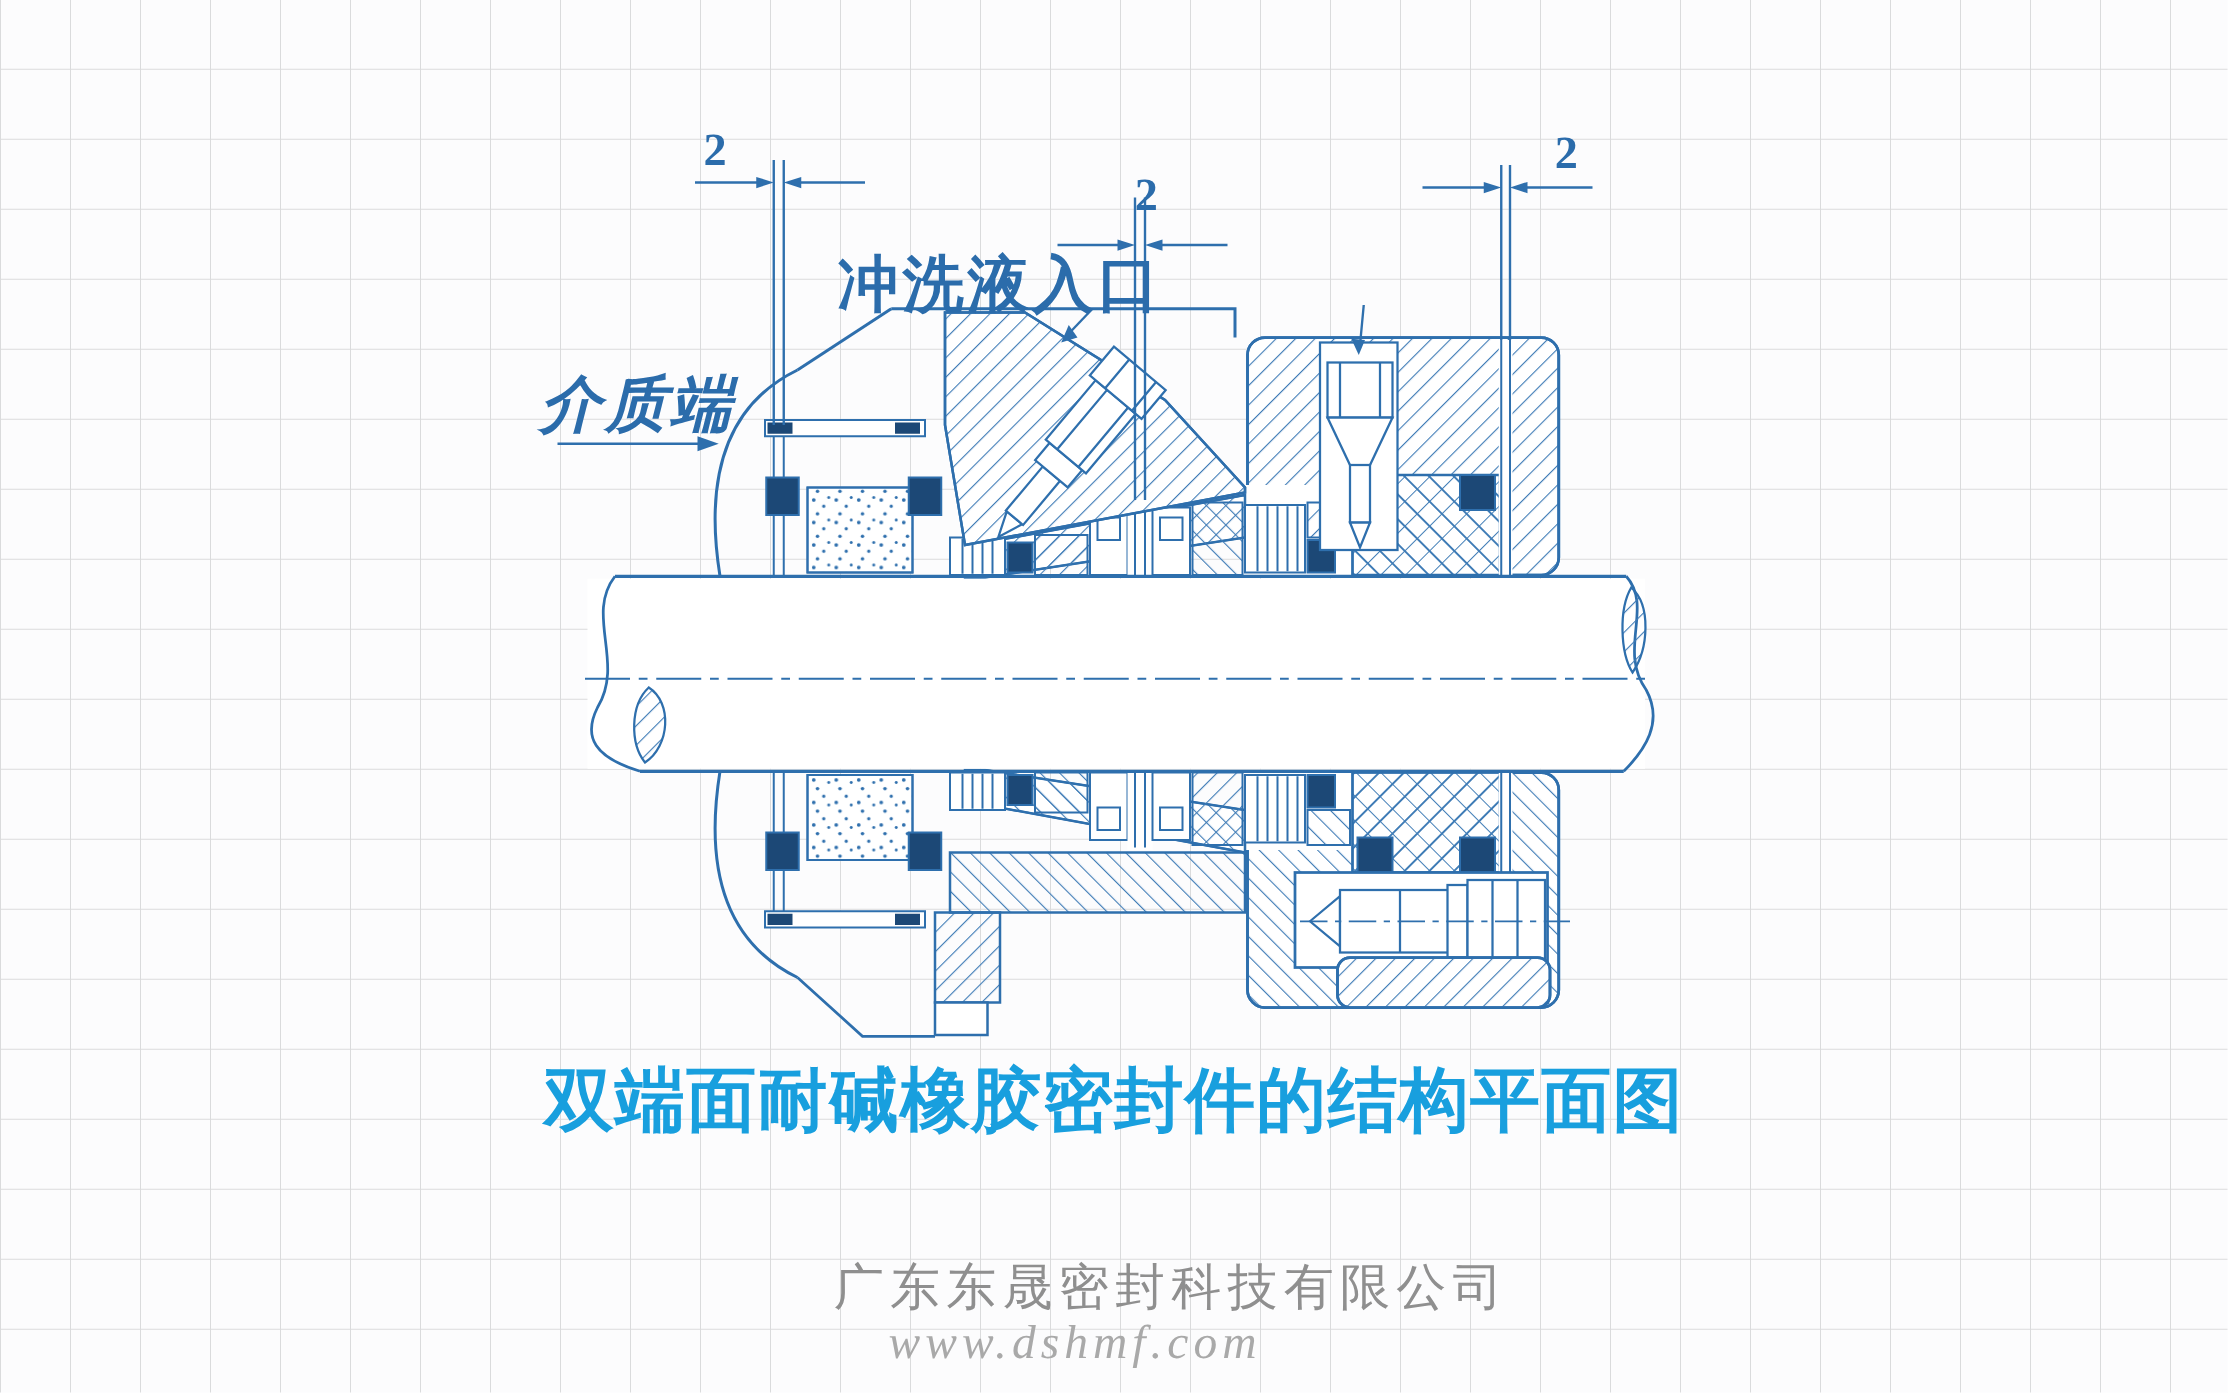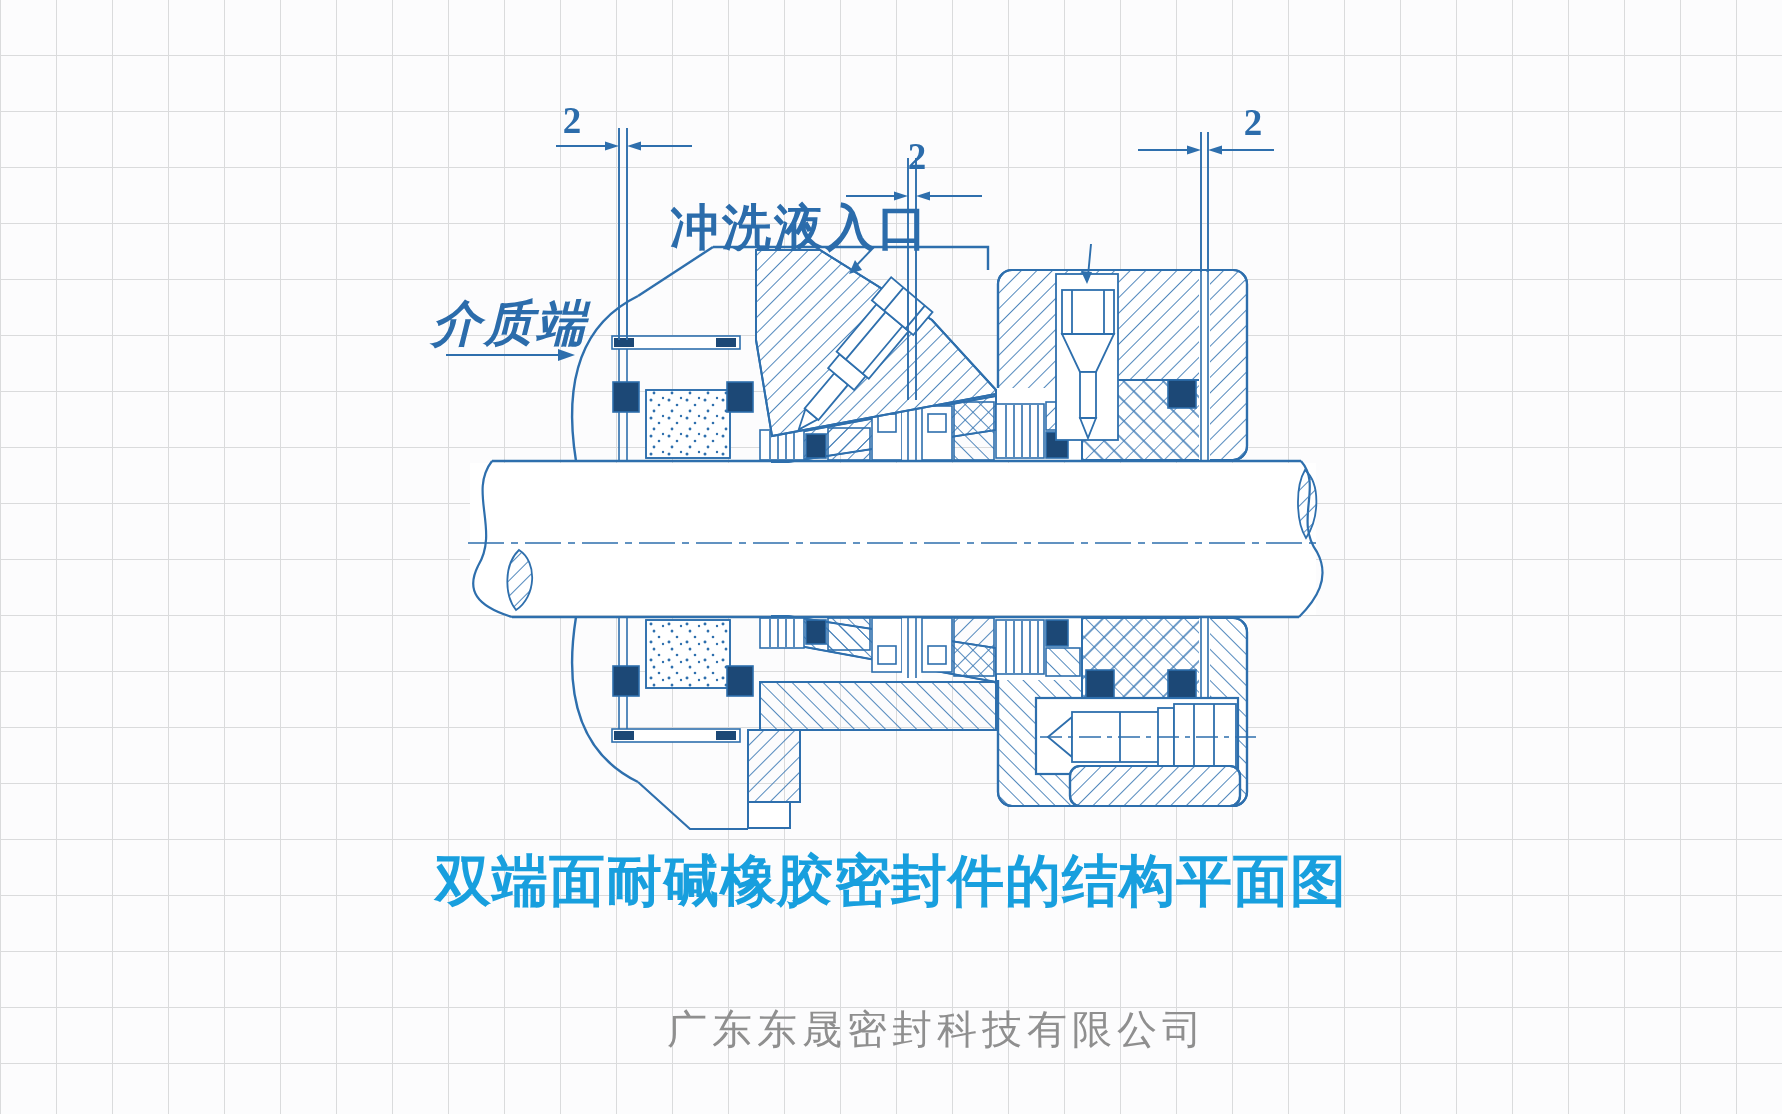--- a/index.html
+++ b/index.html
@@ -240,13 +240,14 @@
 
   <div class="lbl" style="left:510px;top:298px;font-style:italic;">介质端</div>
   <div class="lbl" style="left:800px;top:202px;">冲洗液入口</div>
 
   <div class="dim" style="left:572px;top:102px;">2</div>
   <div class="dim" style="left:917px;top:138px;">2</div>
   <div class="dim" style="left:1253px;top:104px;">2</div>
 
   <div class="title">双端面耐碱橡胶密封件的结构平面图</div>
   <div class="company">广东东晟密封科技有限公司</div>
+  <div class="website">www.dshmf.com</div>
 </div>
 
 </body></html>

